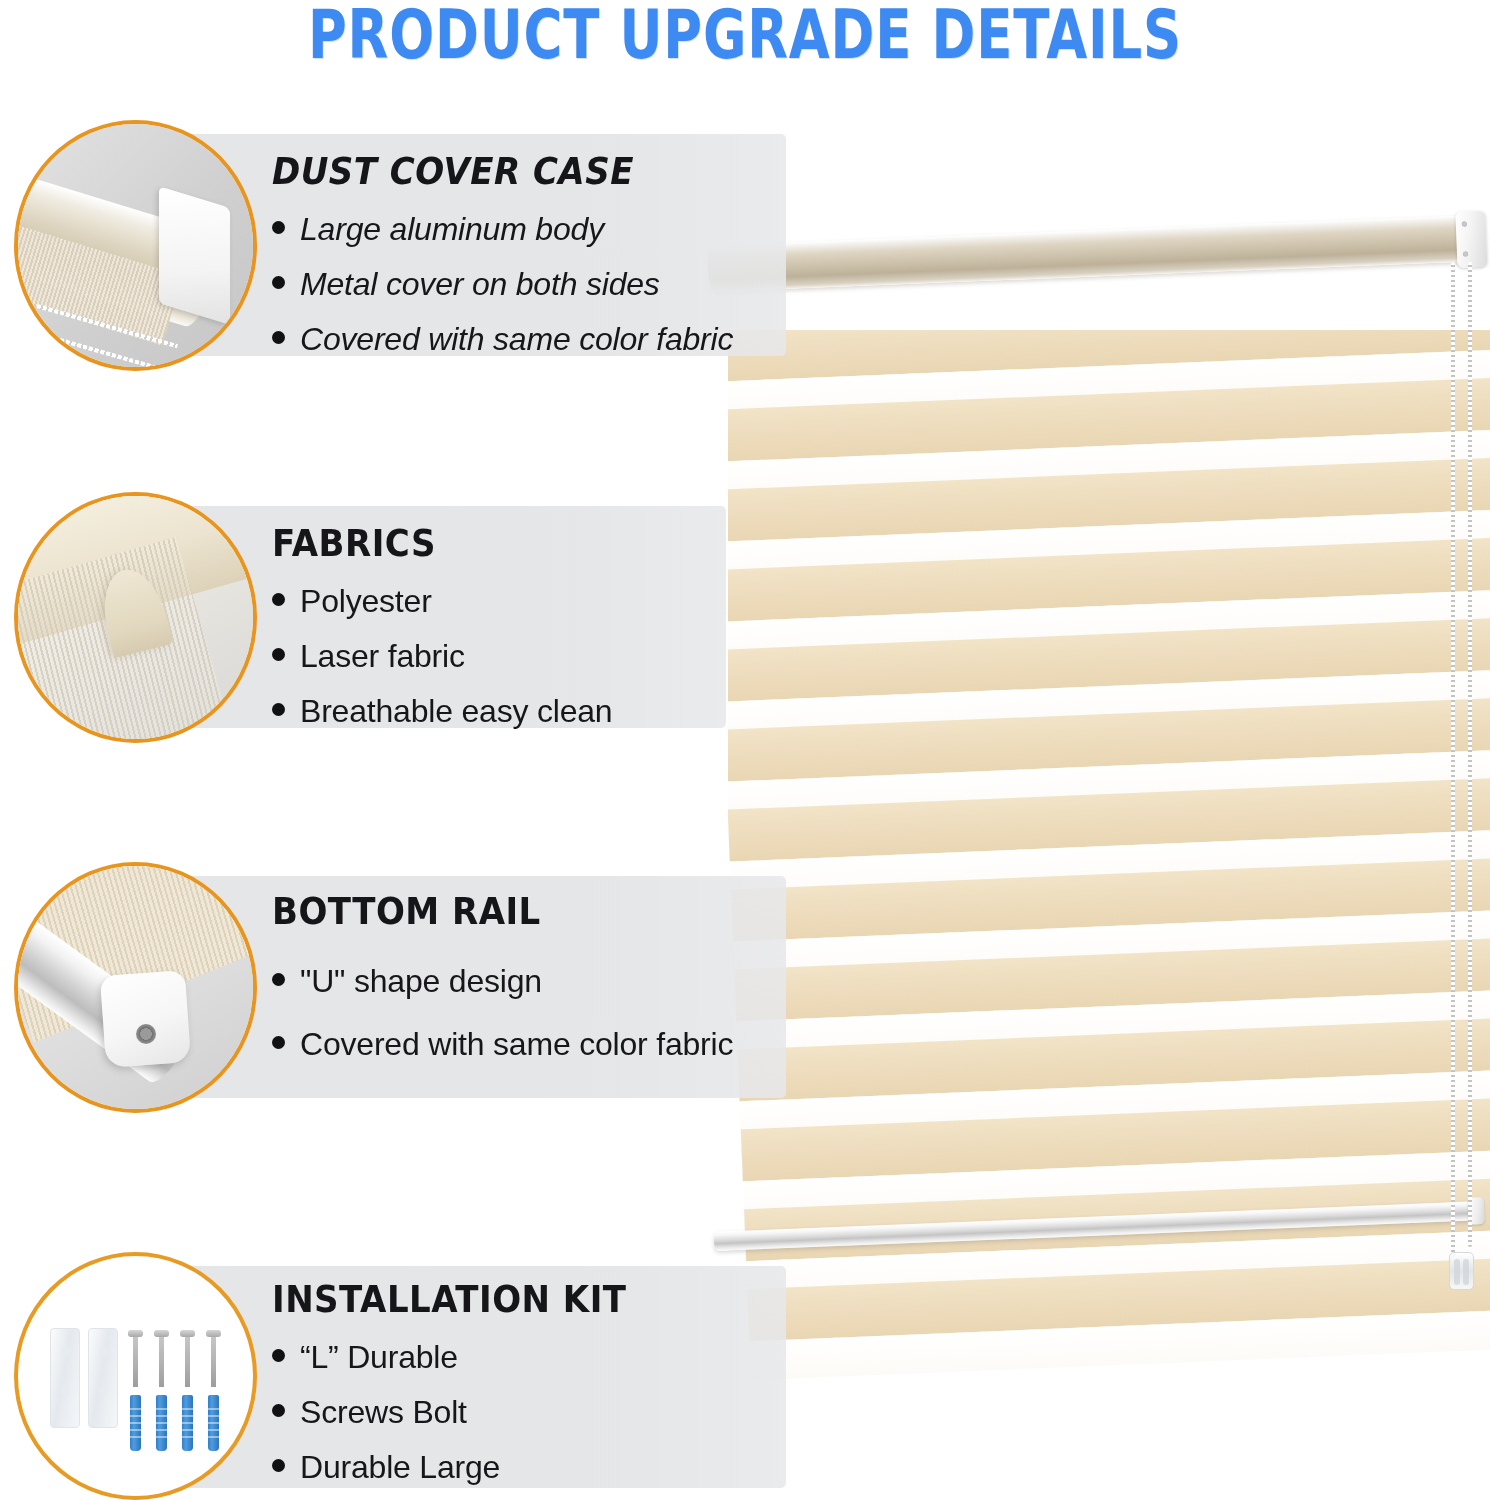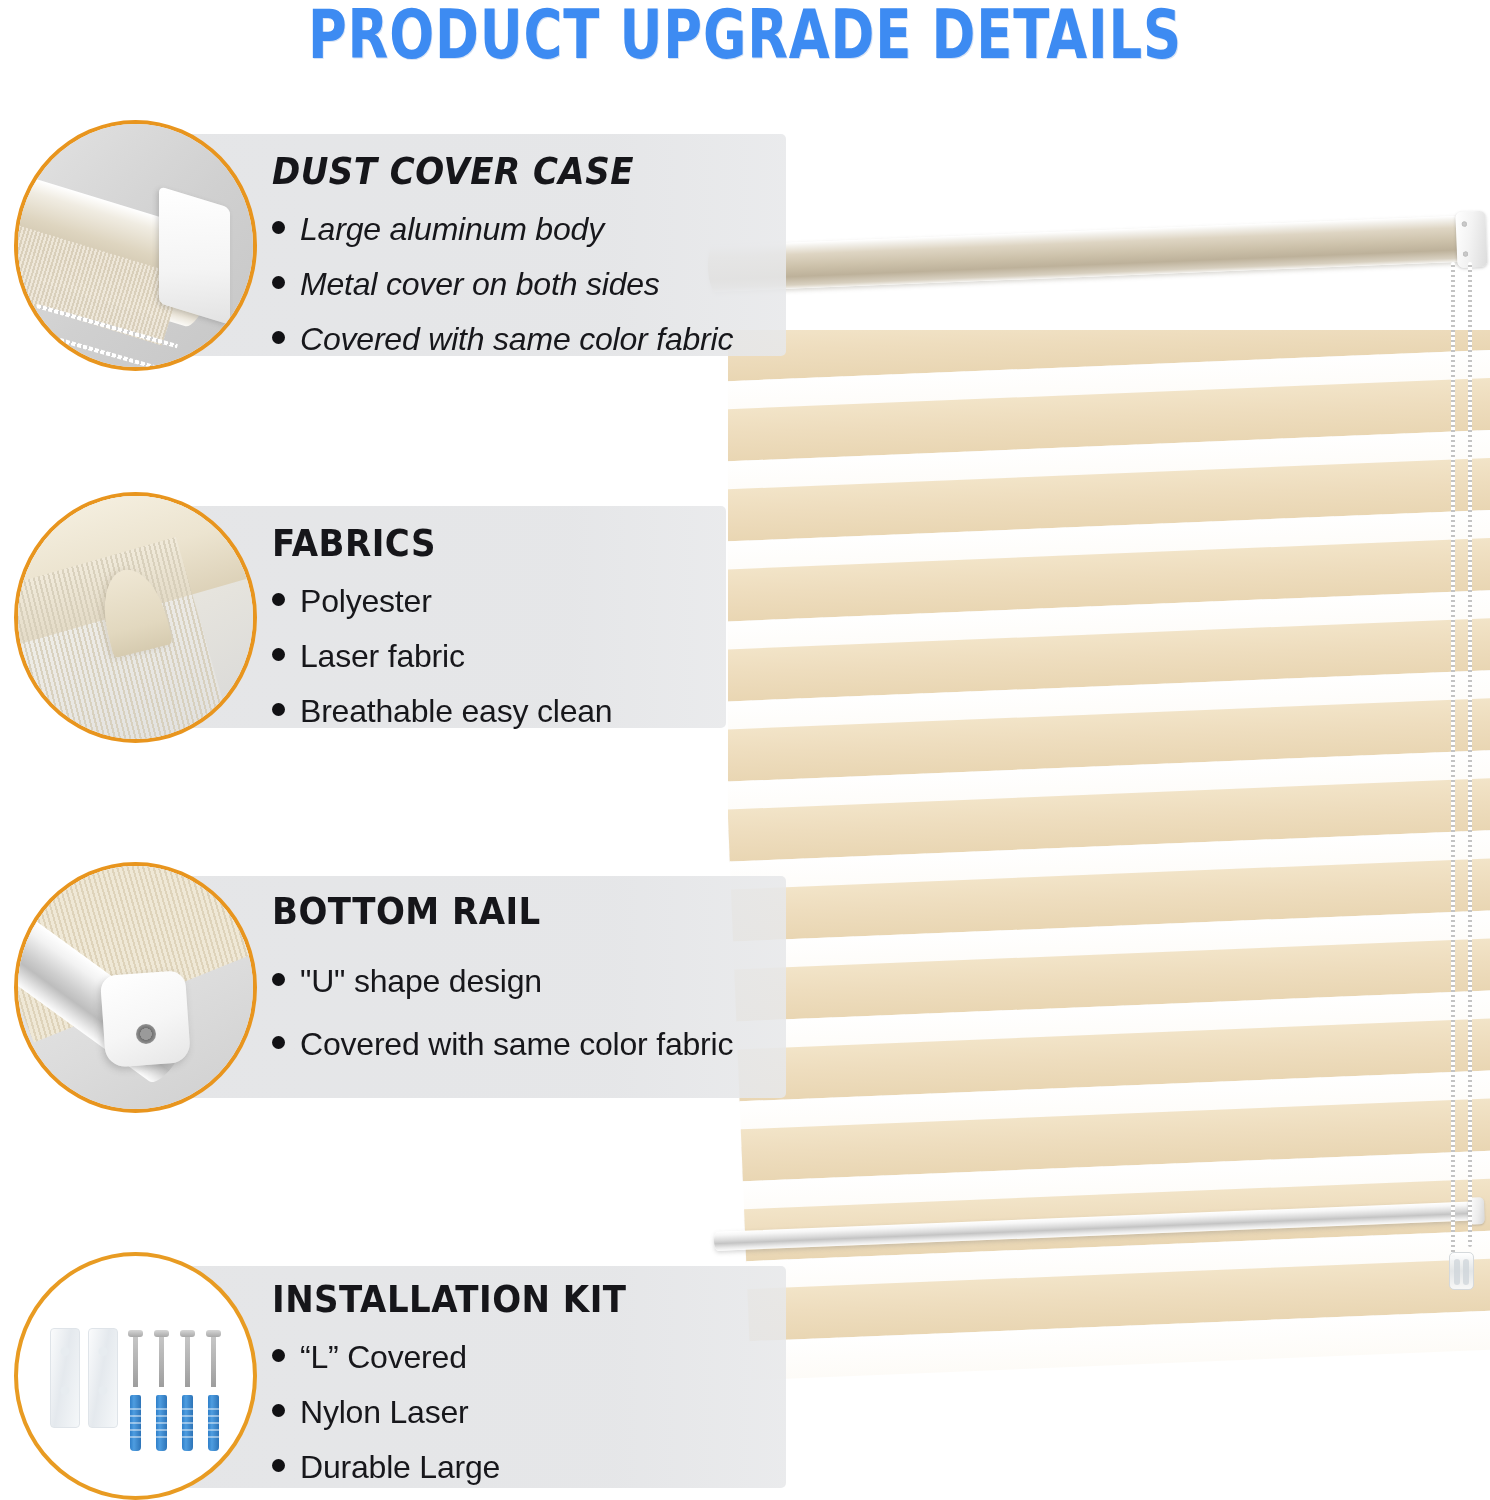--- a/index.html
+++ b/index.html
@@ -580,25 +580,25 @@
         <div class="anchor" style="left:164px;"></div>
         <div class="anchor" style="left:190px;"></div>
       </div>
     </div>
 
     <div class="ftext" style="left:258px; top:26px;">
       <div class="fhead">INSTALLATION KIT</div>
       <ul class="fbullets">
         <li>
           <span class="bul"></span>
-          <span>“L”  Covered</span>
-        </li>
-        <li>
-          <span class="bul"></span>
-          <span>Nylon Laser</span>
+          <span>“L”  Durable</span>
+        </li>
+        <li>
+          <span class="bul"></span>
+          <span>Screws Bolt</span>
         </li>
         <li>
           <span class="bul"></span>
           <span>Durable Large</span>
         </li>
       </ul>
     </div>
   </div>
 
 </div>

